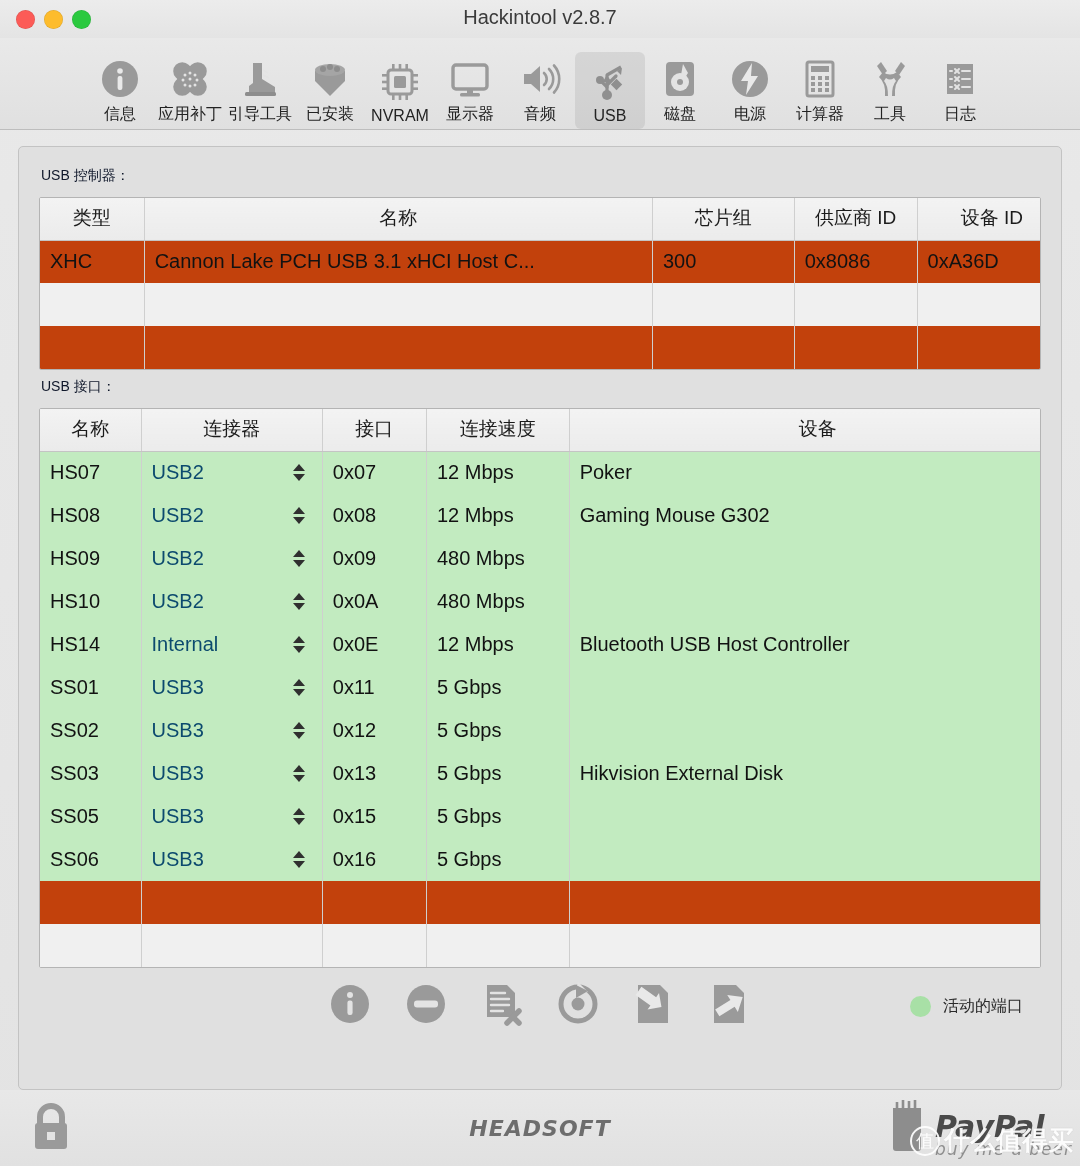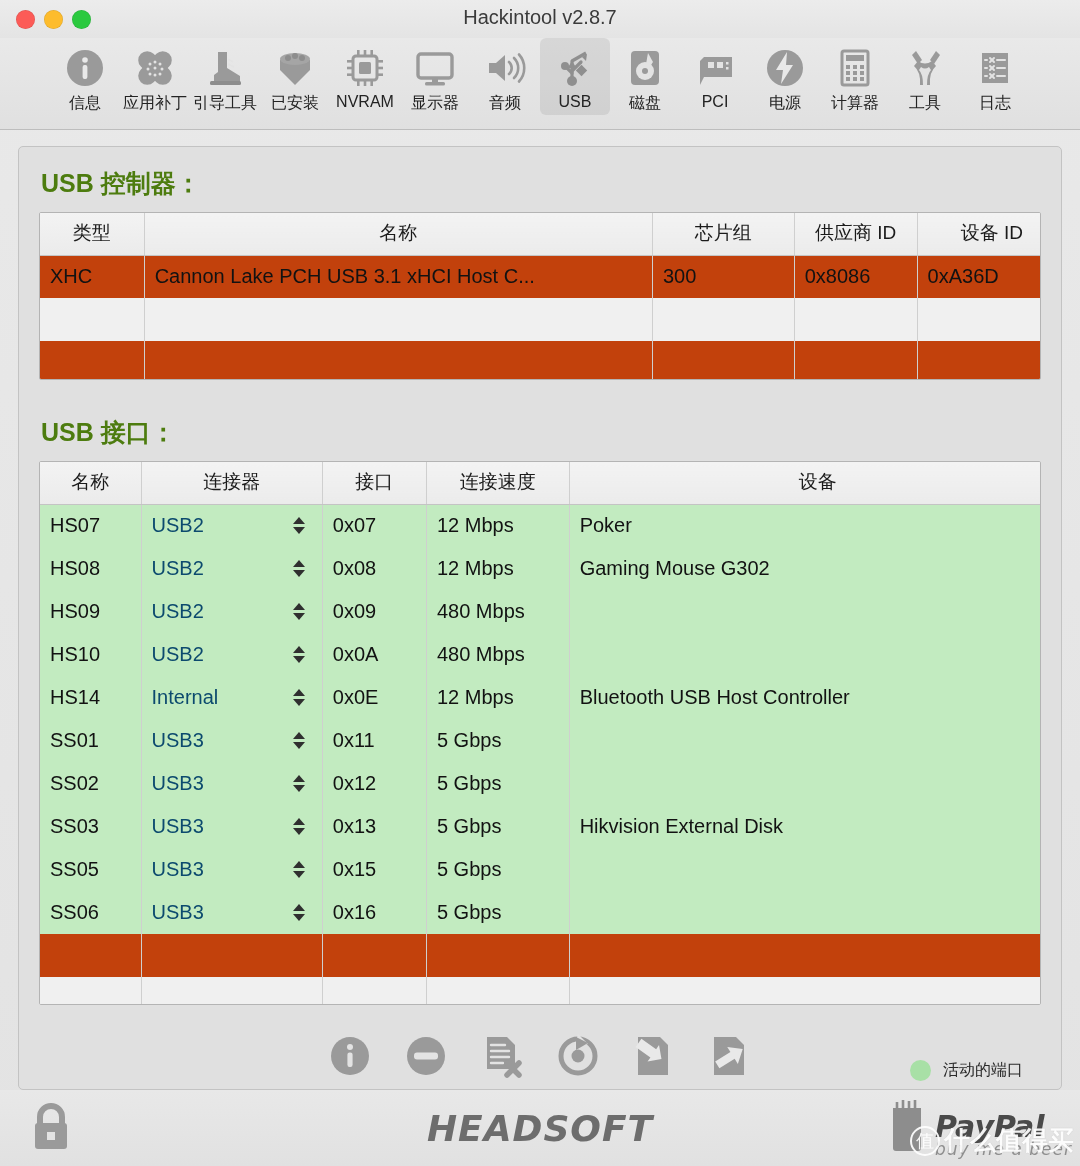--- a/index.html
+++ b/index.html
@@ -44,21 +44,21 @@
     text-align: center;
     font-size: 20px;
     color: #3b3b3b;
   }
 
   
   .toolbar {
     height: 92px;
     flex: 0 0 auto;
     display: flex;
-    align-items: flex-start;
+    align-items: flex-end;
     justify-content: center;
     gap: 0px;
     padding: 0 6px;
     background: linear-gradient(180deg, #e9e9e9 0%, #e0e0e0 100%);
     border-bottom: 1px solid #bdbdbd;
   }
   .tbitem {
     width: 70px;
     padding: 6px 2px 4px 2px;
     display: flex;
@@ -88,23 +88,23 @@
     background: #e0e0e0;
     border: 1px solid #c3c3c3;
     border-radius: 5px;
     padding: 16px 20px 8px 20px;
     display: flex;
     flex-direction: column;
     overflow: hidden;
   }
 
   .section-title {
-    font-size: 25px;
-    font-weight: bold;
-    color: #4d7c0f;
+    font-size: 14px;
+    font-weight: normal;
+    color: #0f172a;
     margin: 4px 0 12px 2px;
   }
 
   .tablewrap {
     background: #fff;
     border: 1px solid #b4b4b4;
     border-radius: 2px;
     overflow: hidden;
   }
 
@@ -159,21 +159,21 @@
     border-right: 6px solid transparent;
   }
   .stepper i.up   { border-bottom: 7px solid #2f2f2f; }
   .stepper i.down { border-top: 7px solid #2f2f2f; }
 
   
   .actionbar {
     height: 76px;
     flex: 0 0 auto;
     display: flex;
-    align-items: flex-end;
+    align-items: center;
     position: relative;
     justify-content: center;
     gap: 30px;
   }
   .actbtn {
     width: 46px; height: 46px;
     display: flex; align-items: center; justify-content: center;
   }
   .legend {
     position: absolute;
@@ -195,21 +195,21 @@
     position: relative;
     display: flex;
     align-items: center;
     background: linear-gradient(180deg, #e8e8e8 0%, #e1e1e1 100%);
   }
   .lock { margin-left: 28px; }
   .brand {
     position: absolute;
     left: 0; right: 0;
     text-align: center;
-    font-size: 36px;
+    font-size: 22px;
     font-weight: bold;
     font-style: italic;
     letter-spacing: 1px;
     color: #6d6d6d;
     font-family: "DejaVu Sans", sans-serif;
   }
   .paypal {
     position: absolute;
     right: 8px;
     display: flex;
@@ -405,35 +405,20 @@
         <svg width="42" height="42" viewBox="0 0 42 42">
           <rect x="7" y="4" width="28" height="34" rx="4" fill="#9a9a9a"></rect>
           <circle cx="21" cy="24" r="9" fill="#e3e3e3"></circle>
           <circle cx="21" cy="24" r="3" fill="#9a9a9a"></circle>
           <path d="M24 6 l5 9 l-4 6 l-3 -4 z" fill="#e3e3e3"></path>
         </svg>
       </span>
       <span class="tblabel">磁盘</span>
     </div>
 
-    <div class="tbitem">
-      <span class="tbicon">
-        <svg width="42" height="42" viewBox="0 0 42 42">
-          <path d="M10 10 h28 v20 h-28 z" fill="#9a9a9a"></path>
-          <path d="M6 14 l4 -4 v20 l-4 8 z" fill="#9a9a9a"></path>
-          <g fill="#e3e3e3">
-            <rect x="14" y="15" width="6" height="6"></rect>
-            <rect x="23" y="15" width="6" height="6"></rect>
-            <rect x="32" y="15" width="2.5" height="2.5"></rect>
-            <rect x="32" y="20" width="2.5" height="2.5"></rect>
-          </g>
-        </svg>
-      </span>
-      <span class="tblabel">PCI</span>
-    </div>
 
     <div class="tbitem">
       <span class="tbicon">
         <svg width="42" height="42" viewBox="0 0 42 42">
           <circle cx="21" cy="21" r="18" fill="#9a9a9a"></circle>
           <path d="M23 5 L12 23 h7 l-2 14 l12 -19 h-7 z" fill="#e9e9e9"></path>
         </svg>
       </span>
       <span class="tblabel">电源</span>
     </div>
@@ -537,21 +522,21 @@
             <td></td>
               <td></td>
             <td></td>
               <td></td>
             <td></td>
           </tr>
         </tbody>
       </table>
     </div>
 
-    <div class="section-title" style="margin-top:36px">USB 接口：</div>
+    <div class="section-title" style="margin-top:8px">USB 接口：</div>
 
     <div class="tablewrap">
       <table>
         <colgroup>
           <col style="width:97px">
             <col style="width:174px">
             <col style="width:100px">
             <col style="width:137px">
             <col style="width:452px">
         </colgroup>

